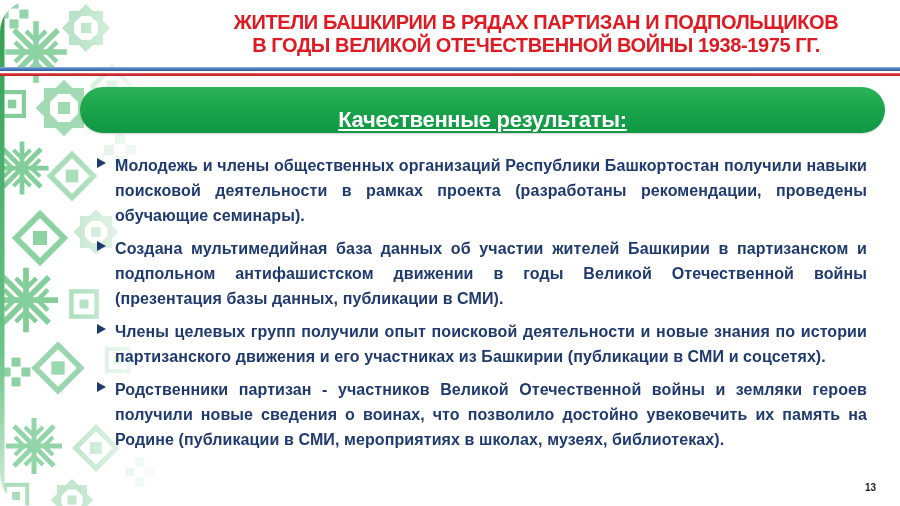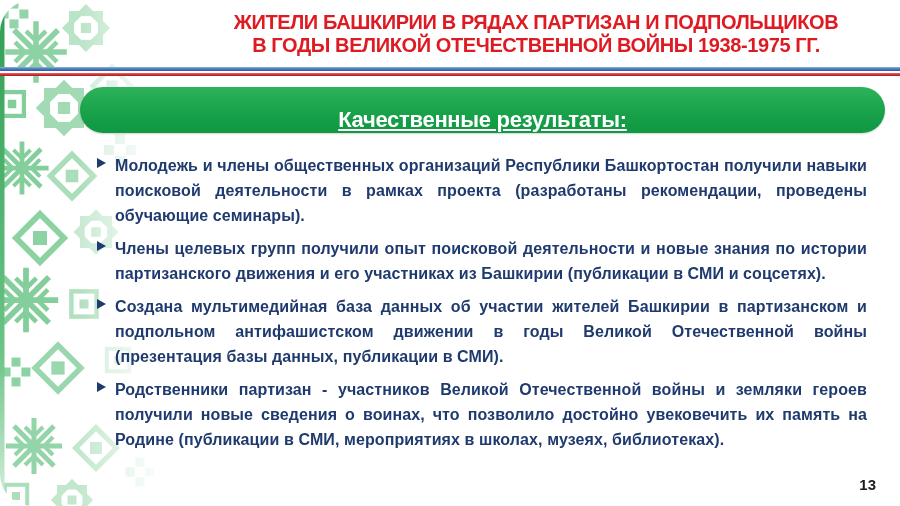--- a/index.html
+++ b/index.html
@@ -47,21 +47,21 @@
   }
   .marker {
     position: absolute; left: 0; top: 5px; width: 0; height: 0;
     border-left: 9px solid #1F3A6E;
     border-top: 5.5px solid transparent;
     border-bottom: 5.5px solid transparent;
   }
 
   .pagenum {
     position: absolute; right: 24px; bottom: 13px; z-index: 4;
-    color: #1c1c1c; font-weight: bold; font-size: 15px;
+    color: #1c1c1c; font-weight: bold; font-size: 10px;
   }
 </style>
 </head>
 <body>
 
 <div class="slide">
 
   <svg class="ornament" width="175" height="506" viewBox="0 0 175 506" xmlns="http://www.w3.org/2000/svg" aria-hidden="true">
     <defs>
       <linearGradient id="og" x1="0" y1="0" x2="1" y2="0">
@@ -140,25 +140,25 @@
     <span>Качественные результаты:</span>
   </div>
 
   <ul class="bullets">
     <li class="bullet">
       <span class="marker"></span>
       <span>Молодежь и члены общественных организаций Республики Башкортостан получили навыки поисковой деятельности в рамках проекта (разработаны рекомендации, проведены обучающие семинары).</span>
     </li>
     <li class="bullet">
       <span class="marker"></span>
-      <span>Члены целевых групп получили опыт поисковой деятельности и новые знания по истории партизанского движения и его участниках из Башкирии (публикации в СМИ и соцсетях).</span>
+      <span>Создана мультимедийная база данных об участии жителей Башкирии в партизанском и подпольном антифашистском движении в годы Великой Отечественной войны (презентация базы данных, публикации в СМИ).</span>
     </li>
     <li class="bullet">
       <span class="marker"></span>
-      <span>Создана мультимедийная база данных об участии жителей Башкирии в партизанском и подпольном антифашистском движении в годы Великой Отечественной войны (презентация базы данных, публикации в СМИ).</span>
+      <span>Члены целевых групп получили опыт поисковой деятельности и новые знания по истории партизанского движения и его участниках из Башкирии (публикации в СМИ и соцсетях).</span>
     </li>
     <li class="bullet">
       <span class="marker"></span>
       <span>Родственники партизан - участников Великой Отечественной войны и земляки героев получили новые сведения о воинах, что позволило достойно увековечить их память на Родине (публикации в СМИ, мероприятиях в школах, музеях, библиотеках).</span>
     </li>
   </ul>
 
   <div class="pagenum">13</div>
 
 </div>

